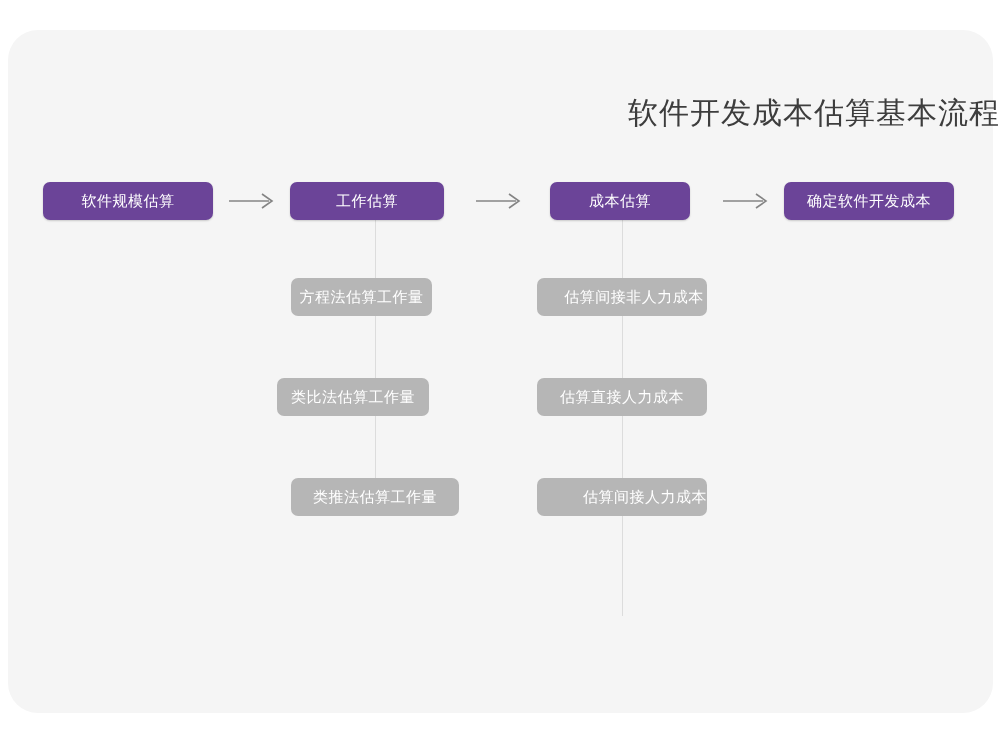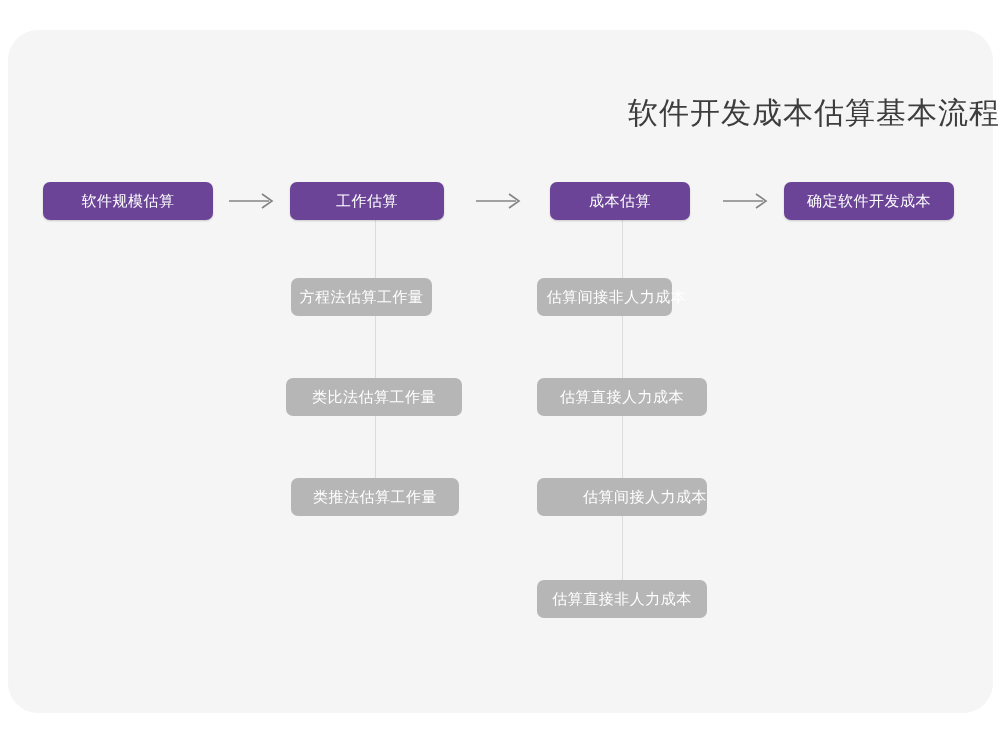--- a/index.html
+++ b/index.html
@@ -133,37 +133,34 @@
     <svg width="46" height="20" viewBox="0 0 46 20" aria-hidden="true">
       <line x1="0" y1="10" x2="40" y2="10" stroke="#848484" stroke-width="1.6"></line>
       <polyline points="33,3 43,10 33,17" fill="none" stroke="#848484" stroke-width="1.6"></polyline>
     </svg>
   </div>
 
   <div class="node sub" style="left:291px; top:278px; width:141px;">
     <span>方程法估算工作量</span>
   </div>
 
-  <div class="node sub" style="left:286px; top:378px; width:176px;">
+  <div class="node sub" style="left:277px; top:378px; width:152px;">
     <span>类比法估算工作量</span>
   </div>
 
   <div class="node sub" style="left:291px; top:478px; width:168px;">
     <span>类推法估算工作量</span>
   </div>
 
-  <div class="node sub" style="left:537px; top:278px; width:135px;padding-left:24px;">
+  <div class="node sub" style="left:537px; top:278px; width:170px;padding-left:24px;">
     <span>估算间接非人力成本</span>
   </div>
 
   <div class="node sub" style="left:537px; top:378px; width:170px;">
     <span>估算直接人力成本</span>
   </div>
 
   <div class="node sub" style="left:537px; top:478px; width:170px;justify-content:flex-end;">
     <span>估算间接人力成本</span>
   </div>
 
-  <div class="node sub" style="left:537px; top:580px; width:170px;">
-    <span>估算直接非人力成本</span>
-  </div>
 
 </div>
 
 </body></html>

